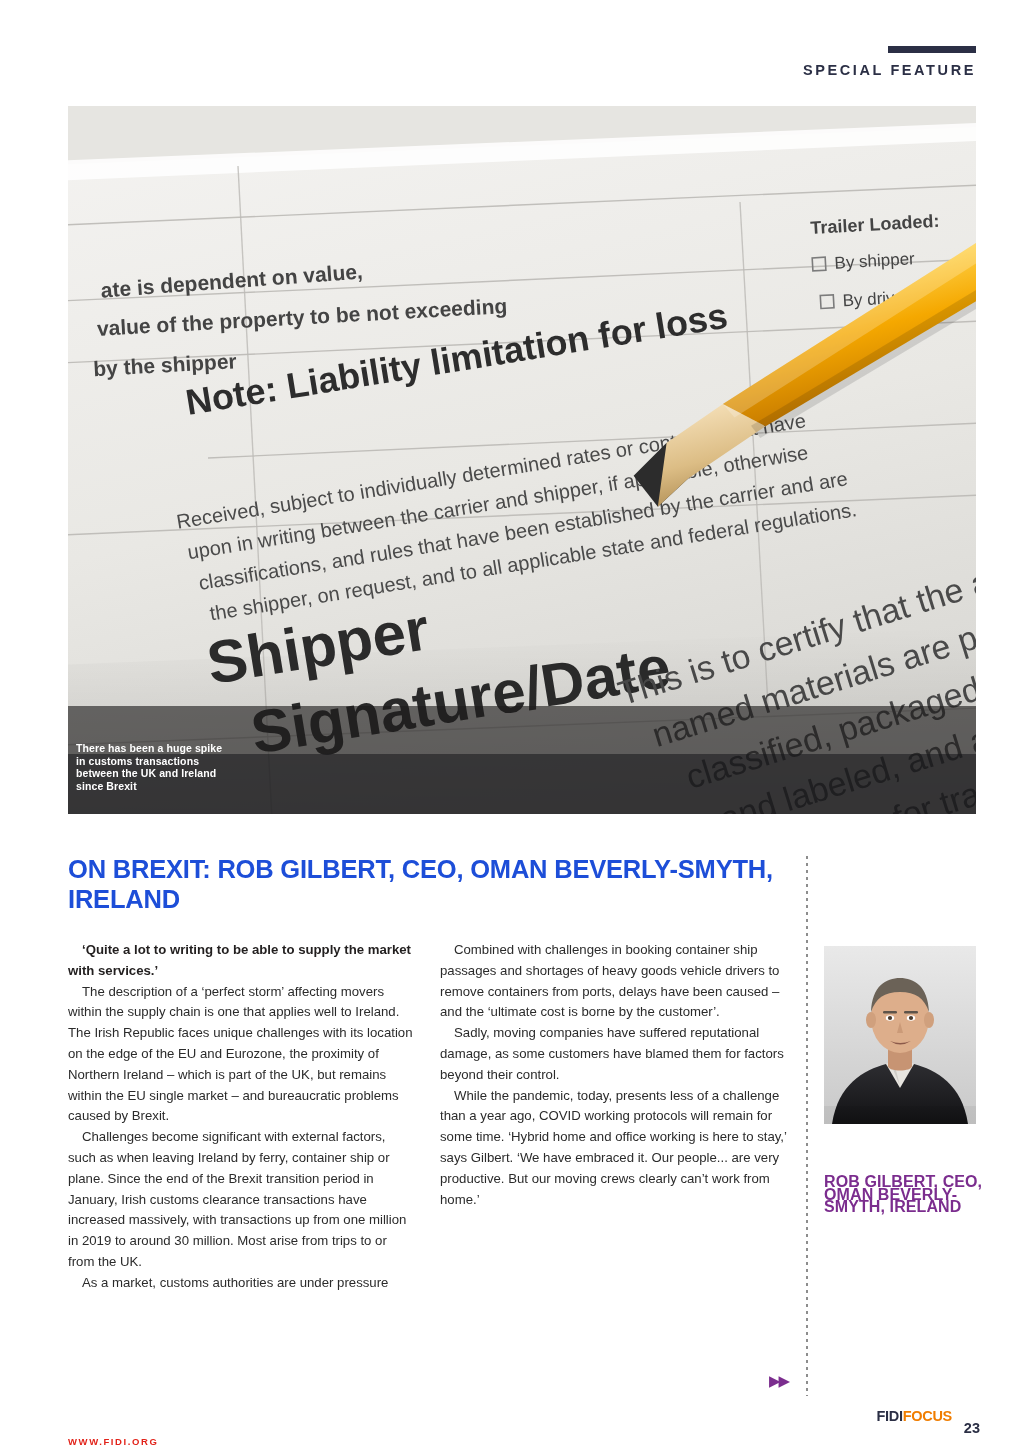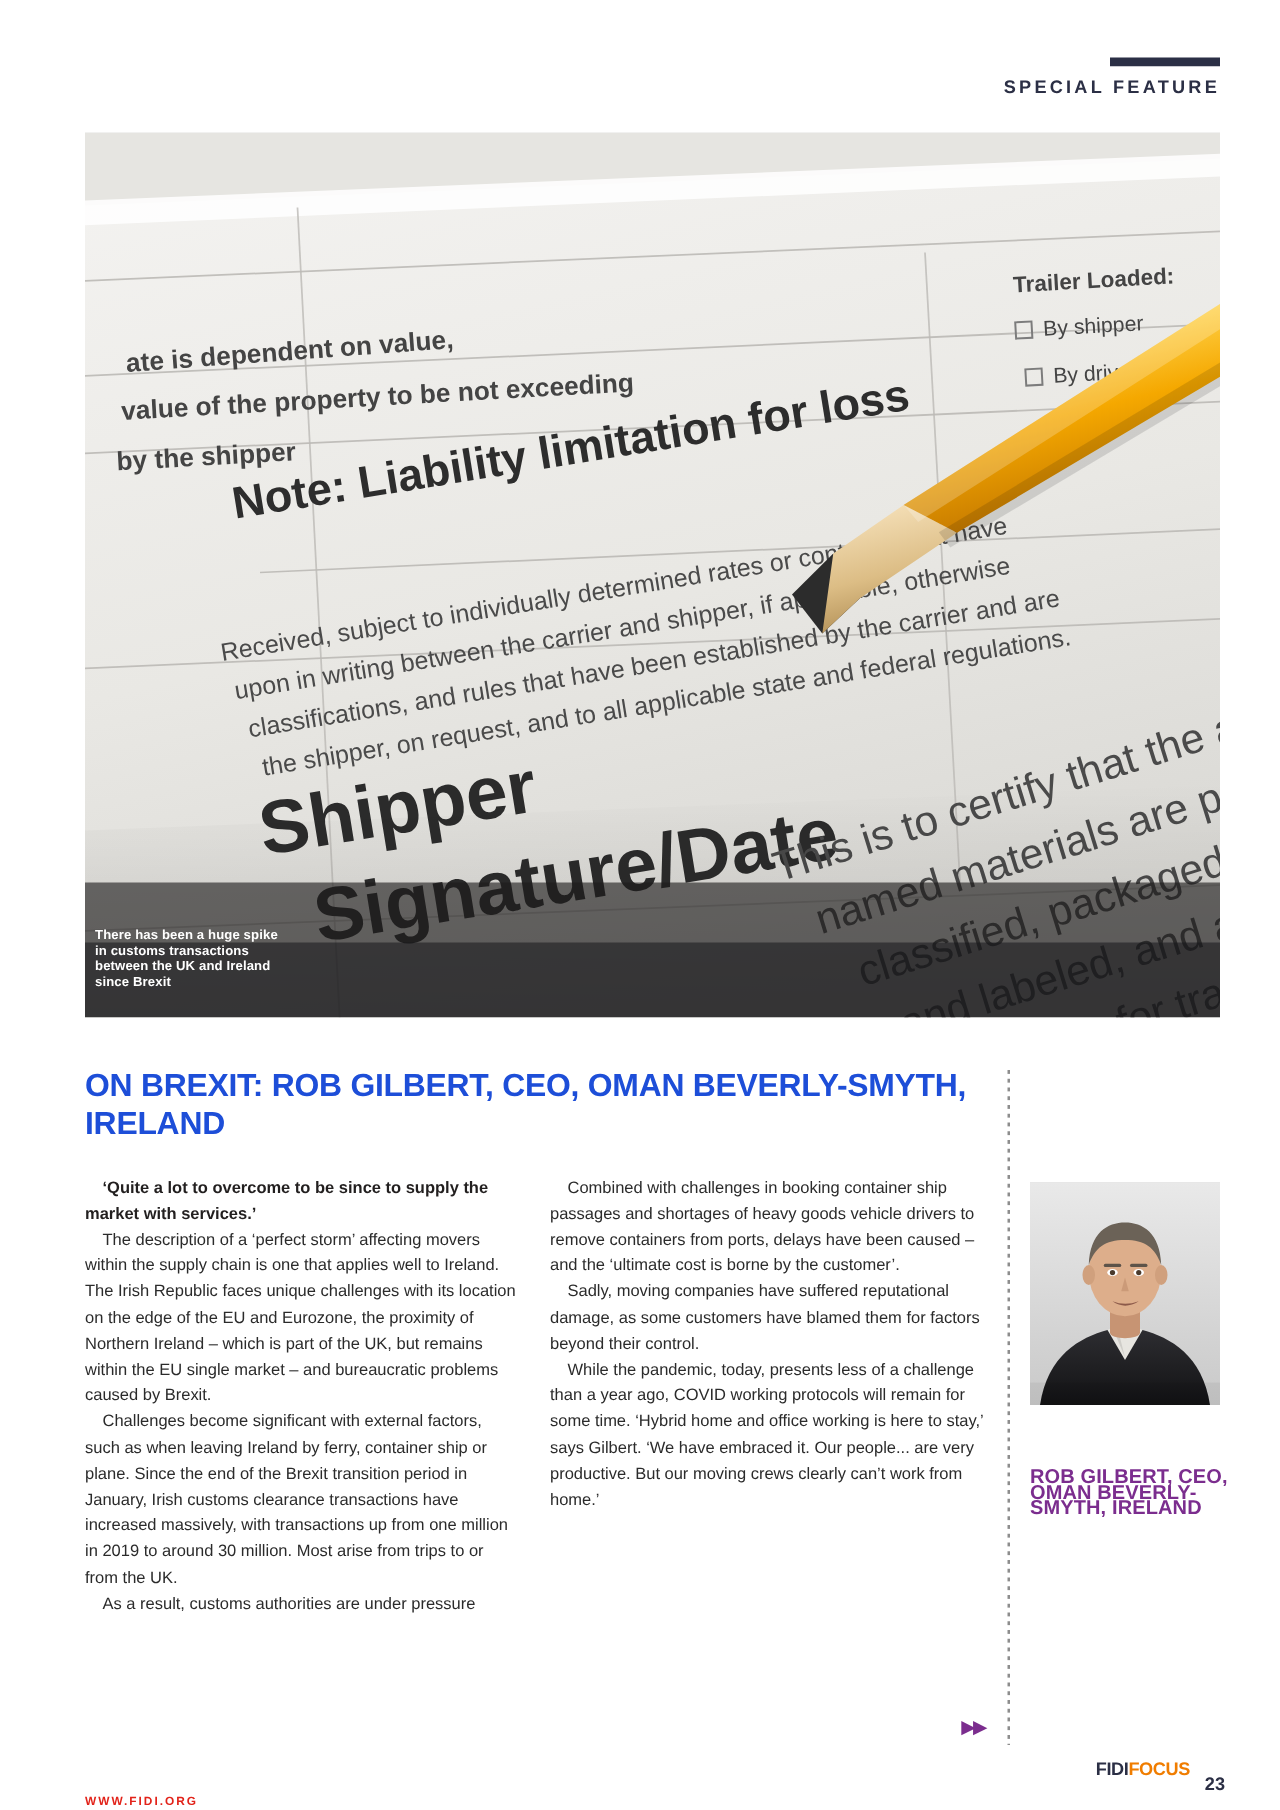--- a/index.html
+++ b/index.html
@@ -271,24 +271,24 @@
   </svg>
 </div>
 
 <div class="hero-caption">There has been a huge spike in customs transactions between the UK and Ireland since Brexit</div>
 
 <div class="headline">ON BREXIT: ROB GILBERT, CEO, OMAN BEVERLY-SMYTH, IRELAND</div>
 
 <div class="dot-rule"></div>
 
 <div class="col col-left">
-  <p class="lede">‘Quite a lot to overcome to be since to supply the market with services.’</p>
+  <p class="lede">‘Quite a lot to writing to be able to supply the market with services.’</p>
   <p>The description of a ‘perfect storm’ affecting movers within the supply chain is one that applies well to Ireland. The Irish Republic faces unique challenges with its location on the edge of the EU and Eurozone, the proximity of Northern Ireland – which is part of the UK, but remains within the EU single market – and bureaucratic problems caused by Brexit.</p>
   <p>Challenges become significant with external factors, such as when leaving Ireland by ferry, container ship or plane. Since the end of the Brexit transition period in January, Irish customs clearance transactions have increased massively, with transactions up from one million in 2019 to around 30 million. Most arise from trips to or from the UK.</p>
-  <p>As a result, customs authorities are under pressure</p>
+  <p>As a market, customs authorities are under pressure</p>
 </div>
 
 <div class="col col-right">
   <p>Combined with challenges in booking container ship passages and shortages of heavy goods vehicle drivers to remove containers from ports, delays have been caused – and the ‘ultimate cost is borne by the customer’.</p>
   <p>Sadly, moving companies have suffered reputational damage, as some customers have blamed them for factors beyond their control.</p>
   <p>While the pandemic, today, presents less of a challenge than a year ago, COVID working protocols will remain for some time. ‘Hybrid home and office working is here to stay,’ says Gilbert. ‘We have embraced it. Our people... are very productive. But our moving crews clearly can’t work from home.’</p>
 </div>
 
 <div class="arrows">▶▶</div>
 

